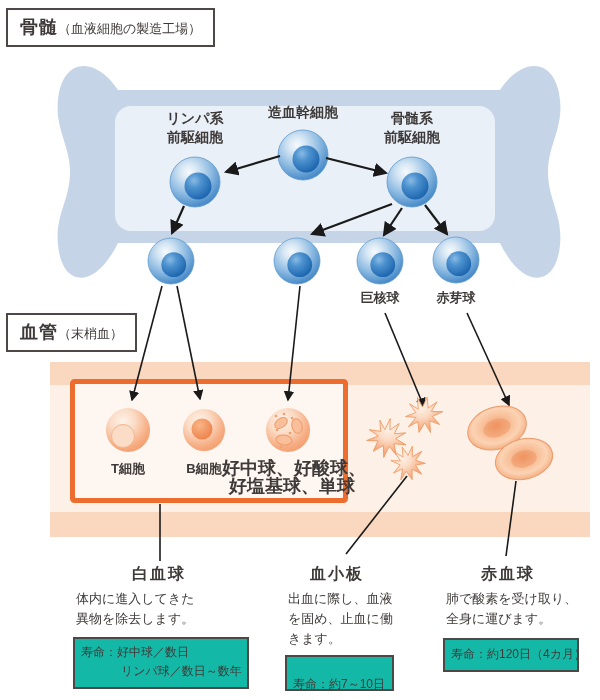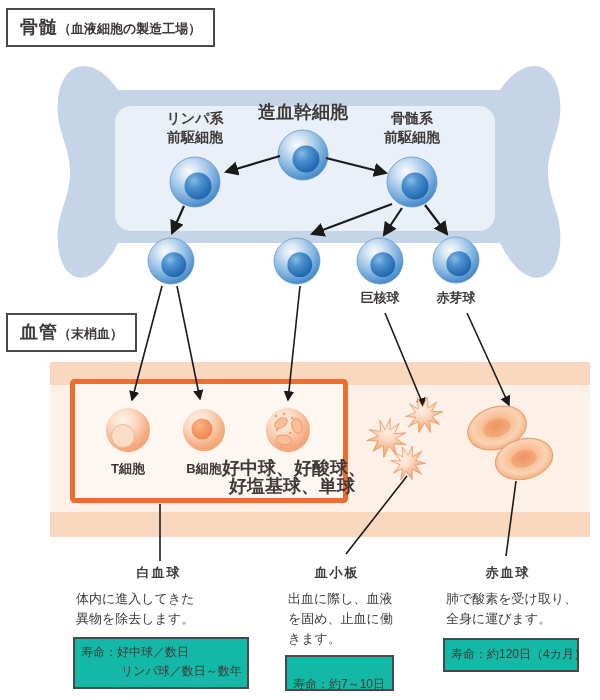--- a/index.html
+++ b/index.html
@@ -2,24 +2,24 @@
 <html><head>
 <meta charset="utf-8">
 <style>
   html,body{margin:0;padding:0;background:#fff;}
   .stage{position:relative;width:600px;height:700px;background:#ffffff;overflow:hidden;
          font-family:"Liberation Sans","DejaVu Sans",sans-serif;color:#3e3a39;}
   .stage svg{position:absolute;left:0;top:0;}
   .label-box{position:absolute;background:#fff;border:2px solid #4d4845;
              padding:5px 12px 6px 12px;white-space:nowrap;}
   .label-box .big{font-size:18px;font-weight:bold;letter-spacing:1px;}
-  .label-box .small{font-size:13px;font-weight:bold;}
+  .label-box .small{font-size:13px;font-weight:normal;}
   .cell-label{position:absolute;font-size:13px;font-weight:700;text-align:center;
               line-height:19px;white-space:nowrap;}
-  .col-title{position:absolute;font-size:13px;font-weight:bold;text-align:center;
+  .col-title{position:absolute;font-size:16px;font-weight:bold;text-align:center;
              letter-spacing:2px;white-space:nowrap;}
   .col-desc{position:absolute;font-size:13px;line-height:20px;white-space:nowrap;}
   .life-box{position:absolute;border:2px solid #4d4845;background:#14b8a6;
             font-size:12px;line-height:19px;white-space:nowrap;}
   .life-box .ln{padding-left:6px;padding-right:6px;}
   .life-box .indent{padding-left:46px;}
   .life-box .pad-top{padding-top:4px;}
 </style>
 </head>
 <body>
@@ -168,21 +168,21 @@
     </g>
   </svg>
 
   <div class="label-box" style="left:6px;top:8px;">
     <span class="big">骨髄</span><span class="small">（血液細胞の製造工場）</span>
   </div>
   <div class="label-box" style="left:6px;top:313px;">
     <span class="big">血管</span><span class="small">（末梢血）</span>
   </div>
 
-  <div class="cell-label" style="left:253px;top:103px;width:100px;font-size:18px;">造血幹細胞</div>
+  <div class="cell-label" style="left:253px;top:103px;width:100px;font-size:14px;">造血幹細胞</div>
   <div class="cell-label" style="left:155px;top:109px;width:80px;font-size:14px;">
     <div>リンパ系</div>
     <div>前駆細胞</div>
   </div>
   <div class="cell-label" style="left:372px;top:109px;width:80px;font-size:14px;">
     <div>骨髄系</div>
     <div>前駆細胞</div>
   </div>
   <div class="cell-label" style="left:348px;top:288px;width:64px;">巨核球</div>
   <div class="cell-label" style="left:424px;top:288px;width:64px;">赤芽球</div>

